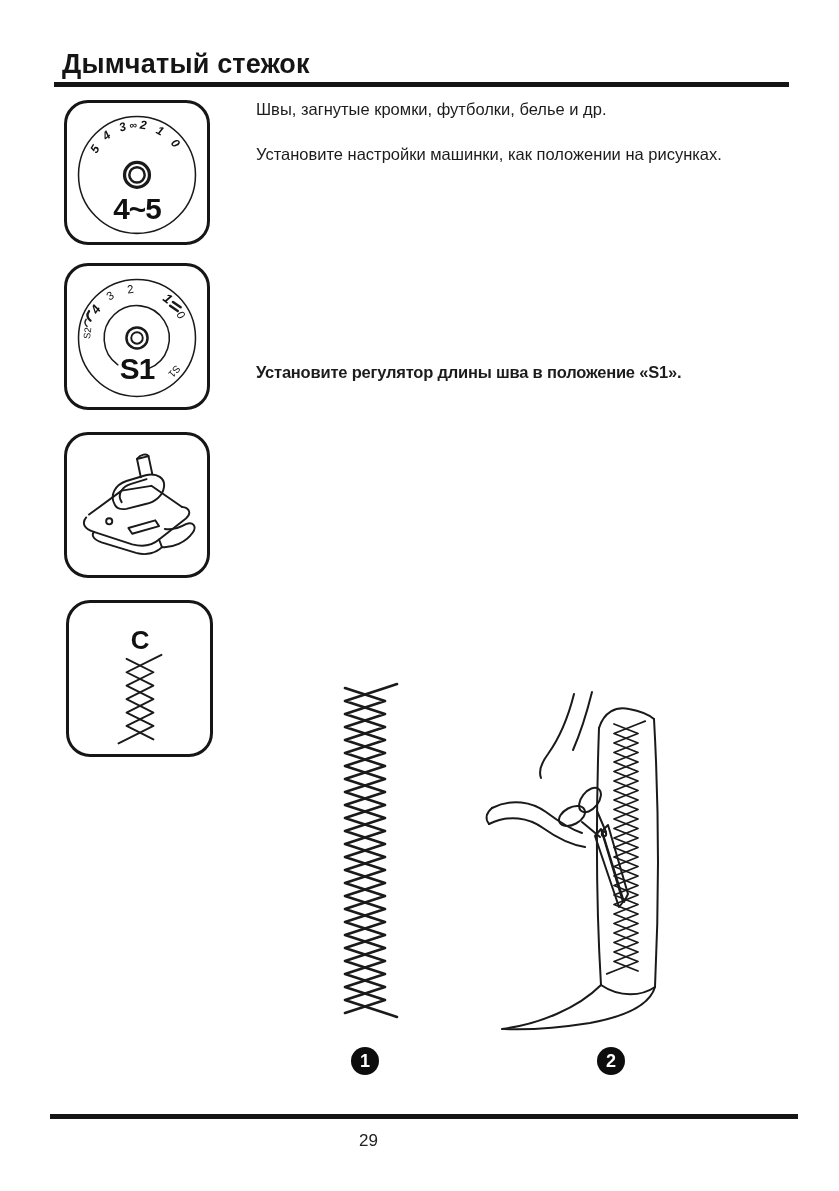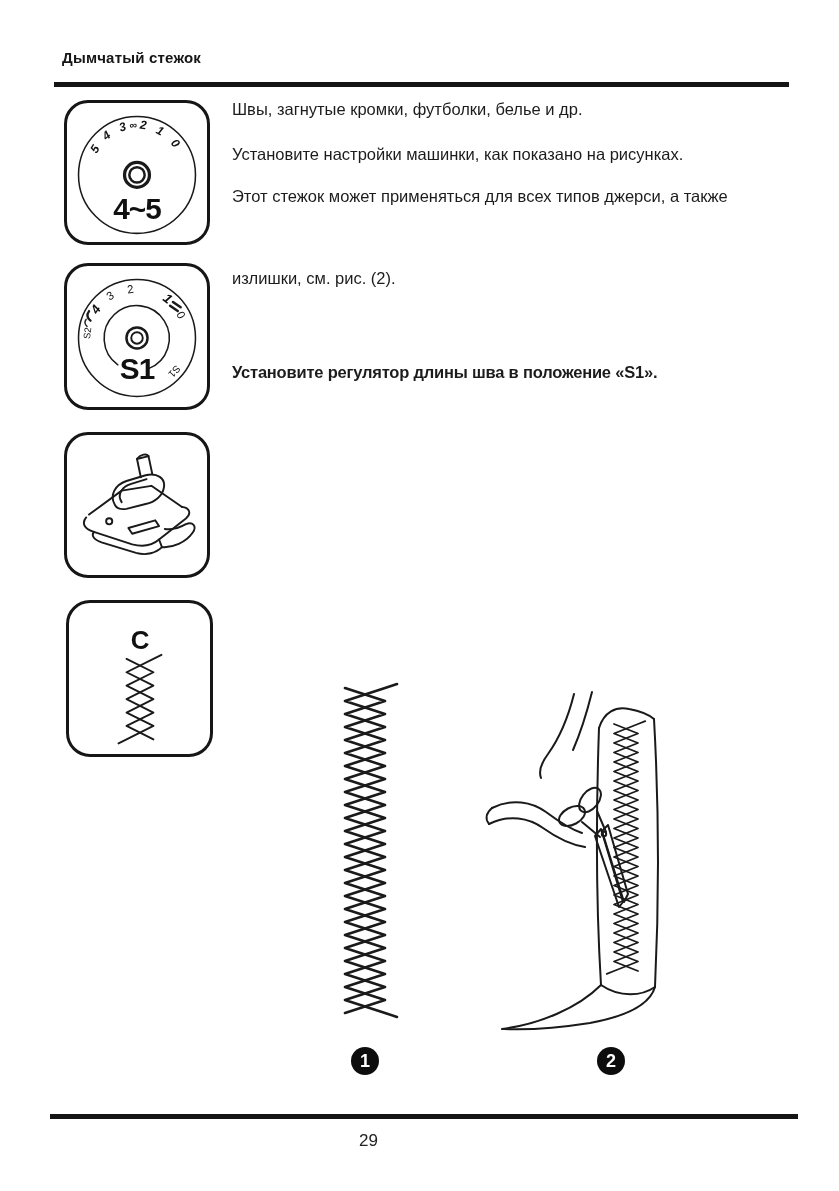--- a/index.html
+++ b/index.html
@@ -1,37 +1,37 @@
 <!DOCTYPE html>
 <html><head>
 <meta charset="utf-8">
 <style>
   html,body{margin:0;padding:0;background:#e8e8e8;}
   .page{
     position:relative;width:839px;height:1191px;margin:0 auto;background:#ffffff;
     font-family:"Liberation Sans",sans-serif;color:#151515;overflow:hidden;
   }
   .page-title{
-    position:absolute;left:62px;top:49px;font-size:15px;font-weight:700;
+    position:absolute;left:62px;top:49px;font-size:27px;font-weight:700;
     letter-spacing:.2px;white-space:nowrap;
   }
   .rule{position:absolute;background:#151515;height:4.5px;}
   .rule-top{left:54px;top:82px;width:735px;}
   .rule-bottom{left:50px;top:1114px;width:748px;}
   .page-number{
     position:absolute;left:0;top:1131px;width:737px;text-align:center;
     font-size:17px;color:#222;
   }
   .box{
     position:absolute;border:3.6px solid #161616;border-radius:24px;background:#fff;
     box-sizing:border-box;
   }
   .box svg{display:block;width:100%;height:100%;}
   .para{
-    position:absolute;left:232px;font-size:16.5px;line-height:21.5px;
+    position:absolute;left:256px;font-size:16.5px;line-height:21.5px;
     white-space:nowrap;color:#1c1c1c;
   }
   .para.semibold{font-weight:600;letter-spacing:-0.2px;}
   .fig{position:absolute;}
   .fig svg{display:block;width:100%;height:100%;}
   
   svg path, svg circle, svg ellipse, svg polyline{
     fill:none;stroke:#1a1a1a;stroke-linecap:round;stroke-linejoin:round;
   }
   svg text{
@@ -120,27 +120,25 @@
           <polyline points="96.4,53.8 88.0,58.0 60.0,72.0 88.0,86.0 60.0,100.0 88.0,114.0 60.0,128.0 88.0,142.0"></polyline>
           <polyline points="60.0,58.0 88.0,72.0 60.0,86.0 88.0,100.0 60.0,114.0 88.0,128.0 60.0,142.0 51.6,146.2"></polyline>
         </g>
     </svg>
   </div>
 
   <div class="para" style="top:99px">
     <div>Швы, загнутые кромки, футболки, белье и др.</div>
   </div>
   <div class="para" style="top:144px">
-    <div>Установите настройки машинки, как показано на рисунках.</div>
+    <div>Установите настройки машинки, как положении на рисунках.</div>
   </div>
   <div class="para" style="top:186px">
-    <div>Этот стежок может применяться для всех типов джерси, а также</div>
   </div>
   <div class="para" style="top:268px">
-    <div>излишки, см. рис. (2).</div>
   </div>
   <div class="para semibold" style="top:362px">
     <div>Установите регулятор длины шва в положение «S1».</div>
   </div>
 
   <div class="fig" style="left:325px;top:682px;width:80px;height:345px;">
     <svg viewBox="0 0 80 345">
       <g id="chain-fig1" stroke-width="2.6">
           <polyline points="72.0,2.1 60.0,6.0 20.0,19.0 60.0,32.0 20.0,45.0 60.0,58.0 20.0,71.0 60.0,84.0 20.0,97.0 60.0,110.0 20.0,123.0 60.0,136.0 20.0,149.0 60.0,162.0 20.0,175.0 60.0,188.0 20.0,201.0 60.0,214.0 20.0,227.0 60.0,240.0 20.0,253.0 60.0,266.0 20.0,279.0 60.0,292.0 20.0,305.0 60.0,318.0 20.0,331.0"></polyline>
           <polyline points="20.0,6.0 60.0,19.0 20.0,32.0 60.0,45.0 20.0,58.0 60.0,71.0 20.0,84.0 60.0,97.0 20.0,110.0 60.0,123.0 20.0,136.0 60.0,149.0 20.0,162.0 60.0,175.0 20.0,188.0 60.0,201.0 20.0,214.0 60.0,227.0 20.0,240.0 60.0,253.0 20.0,266.0 60.0,279.0 20.0,292.0 60.0,305.0 20.0,318.0 60.0,331.0 72.0,334.9"></polyline>

